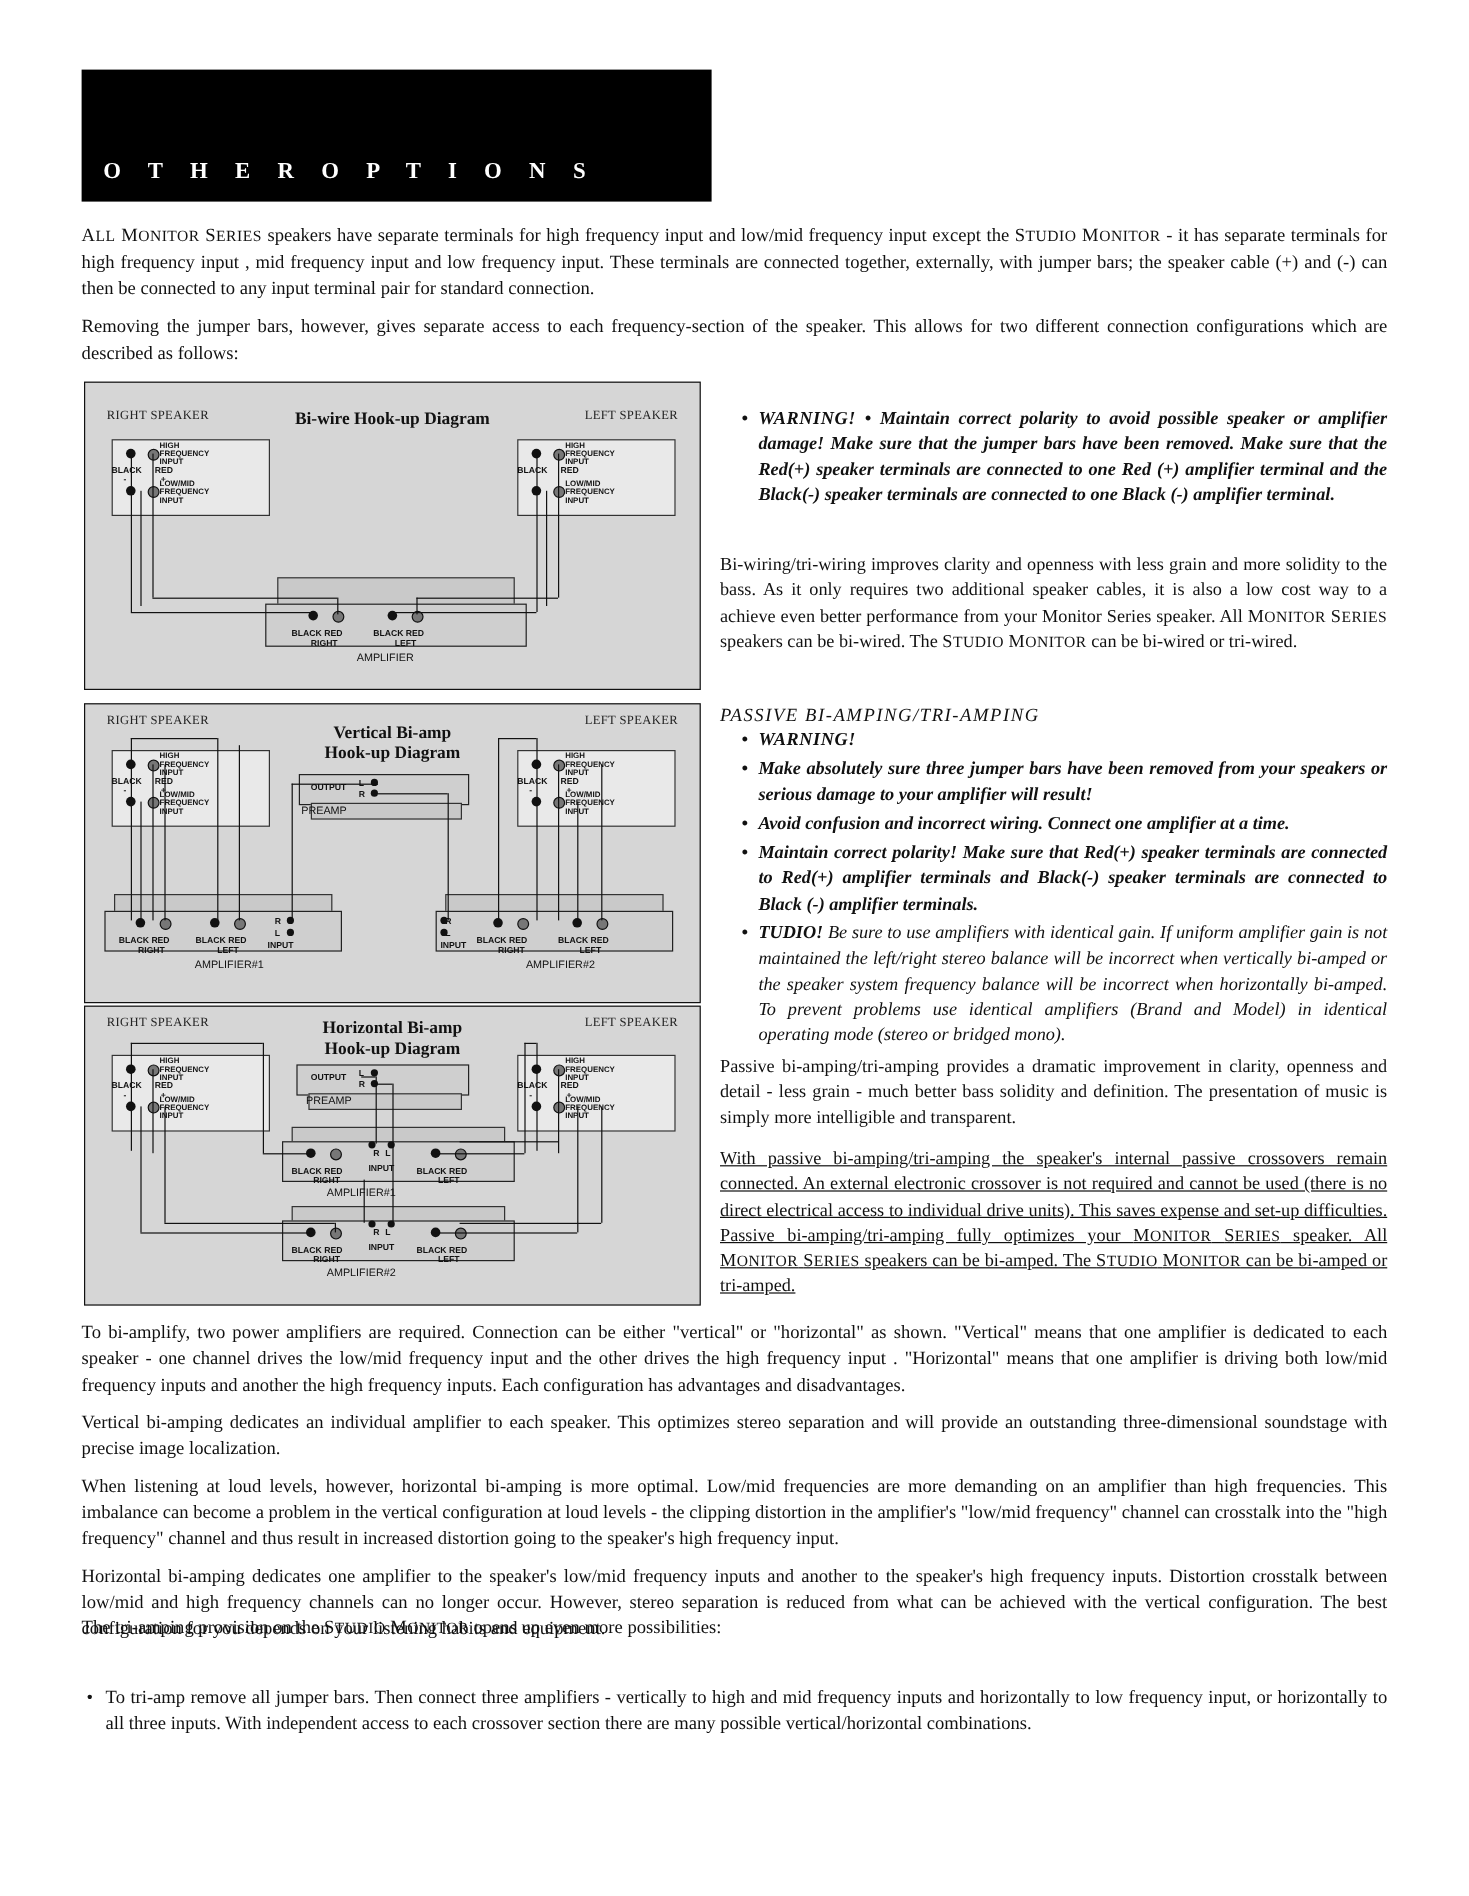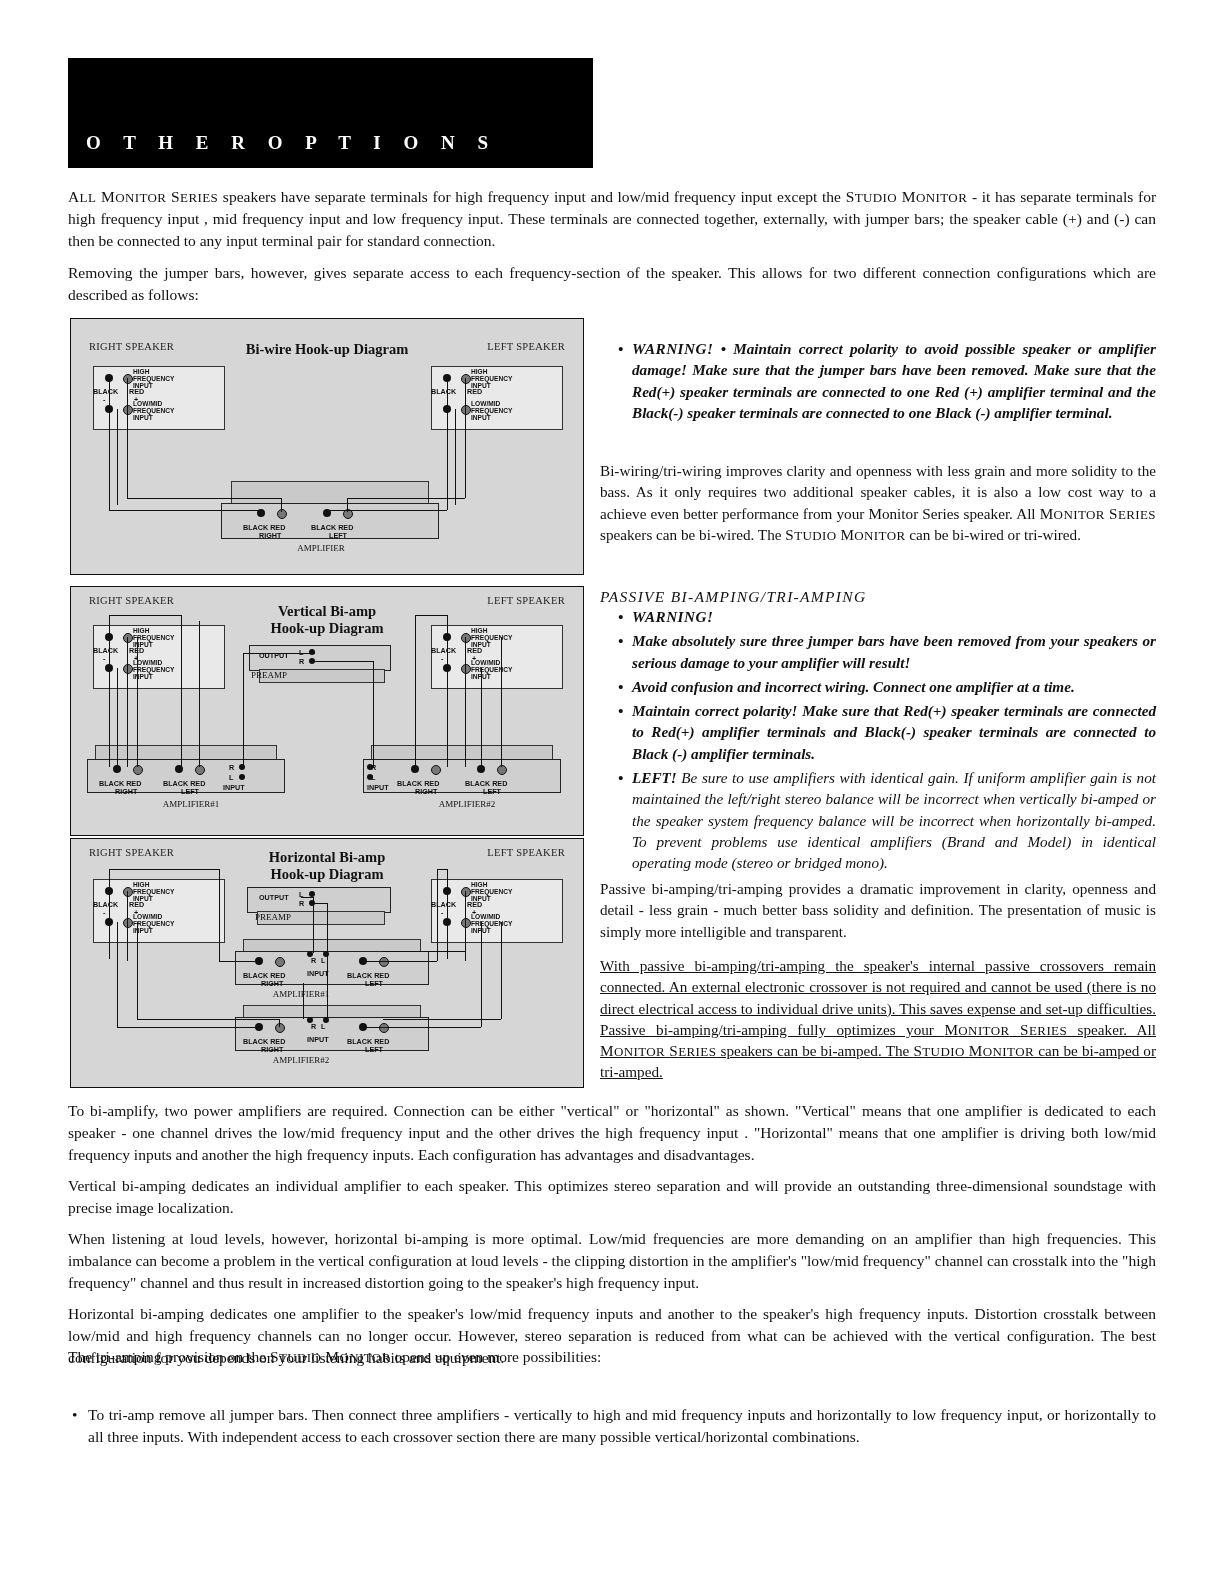--- a/index.html
+++ b/index.html
@@ -195,21 +195,21 @@
     border: 1.5px solid #111;
   }
   .amp-box {
     position: absolute;
     background: #cfcfcf;
     border: 1px solid #222;
   }
   .amp-label {
     position: absolute;
     font-size: 9px;
-    font-family: Liberation Serif, serif;
+    font-family: Liberation Sans, sans-serif;
     text-align: center;
     white-space: nowrap;
   }
   .tiny {
     position: absolute;
     font-size: 7.2px;
     font-family: "Liberation Sans", sans-serif;
     font-weight: bold;
     white-space: nowrap;
     text-align: center;
@@ -514,21 +514,21 @@
 
   <div class="rcol rhead" id="r-passive-head">PASSIVE BI-AMPING/TRI-AMPING</div>
 
   <div class="rcol" id="r-passive-bullets">
     <ul class="bullets">
       <li><span class="warn">WARNING!</span></li>
       <li>Make absolutely sure three jumper bars have been removed from your speakers or serious damage to your amplifier will result!</li>
       <li>Avoid confusion and incorrect wiring. Connect one amplifier at a time.</li>
       <li>Maintain correct polarity! Make sure that Red(+) speaker terminals are connected to Red(+) amplifier terminals and Black(-) speaker terminals are connected to Black (-) amplifier terminals.</li>
       <li>
-        <span class="note-label">LEFT!</span>
+        <span class="note-label">TUDIO!</span>
         <span class="note-body">Be sure to use amplifiers with identical gain. If uniform amplifier gain is not maintained the left/right stereo balance will be incorrect when vertically bi-amped or the speaker system frequency balance will be incorrect when horizontally bi-amped. To prevent problems use identical amplifiers (Brand and Model) in identical operating mode (stereo or bridged mono).</span>
       </li>
     </ul>
   </div>
 
   <div class="rcol" id="r-passive-p1">Passive bi-amping/tri-amping provides a dramatic improvement in clarity, openness and detail - less grain - much better bass solidity and definition. The presentation of music is simply more intelligible and transparent.</div>
 
   <div class="rcol" id="r-passive-p2">
     With passive bi-amping/tri-amping the speaker's internal passive crossovers remain connected. An external electronic crossover is not required and cannot be used (there is no direct electrical access to individual drive units). This saves expense and set-up difficulties. Passive bi-amping/tri-amping fully optimizes your <span class="sc">M</span><span class="sc" style="font-size:13px">ONITOR</span> <span class="sc">S</span><span class="sc" style="font-size:13px">ERIES</span> speaker. All <span class="sc">M</span><span class="sc" style="font-size:13px">ONITOR</span> <span class="sc">S</span><span class="sc" style="font-size:13px">ERIES</span> speakers can be bi-amped. The <span class="sc">S</span><span class="sc" style="font-size:13px">TUDIO</span> <span class="sc">M</span><span class="sc" style="font-size:13px">ONITOR</span> can be bi-amped or tri-amped.
   </div>

